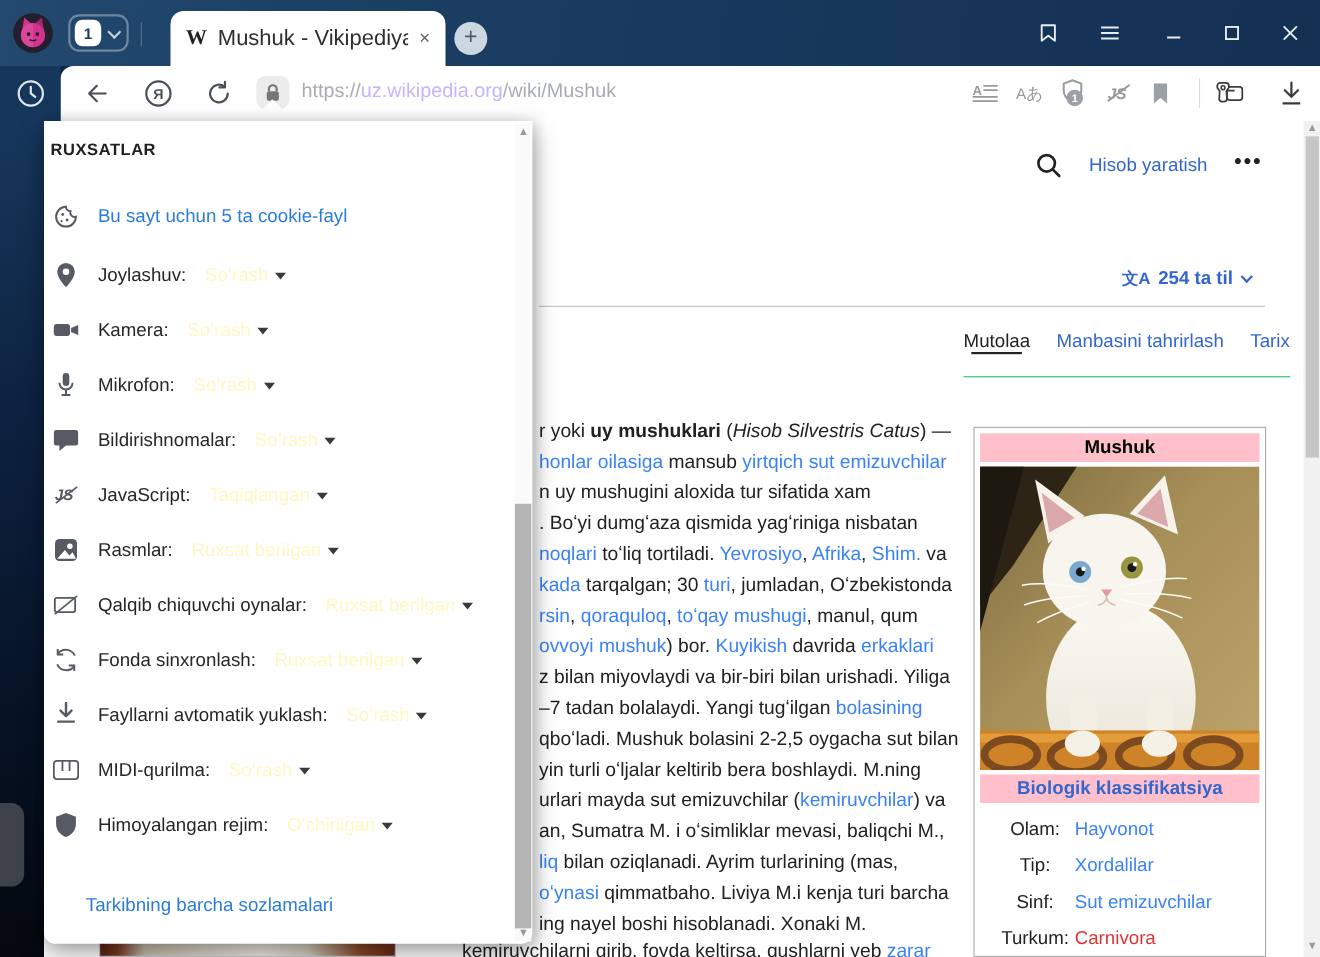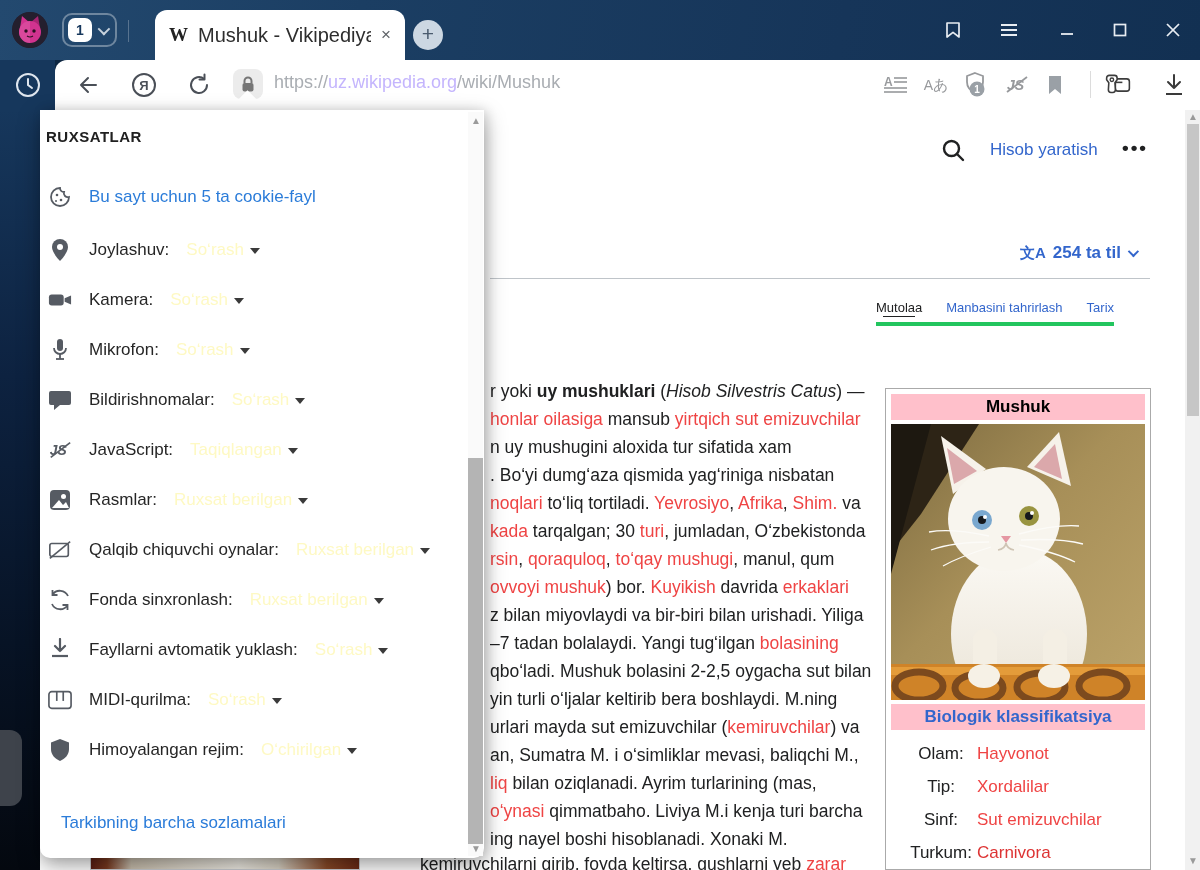--- a/index.html
+++ b/index.html
@@ -50,27 +50,27 @@
   
   #page { left:40px; top:110px; width:1160px; height:760px; background:#fff; }
   #wiki-toprule { left:490px; top:278px; width:660px; height:1px; background:#bfc4c9; }
   #create-account { left:990px; top:140px; font-size:17px; color:#3366cc; }
   #ellipsis { left:1122px; top:137px; font-size:19px; letter-spacing:2px; color:#202122; font-weight:bold; }
   #lang-sel { left:1020px; top:243px; display:flex; align-items:center; gap:7px; color:#3366cc; }
   #lang-count { font-size:17px; font-weight:bold; }
   #lang-ic { font-size:15px; font-weight:bold; }
   .chev-dn { width:8px; height:8px; border-right:2px solid #3366cc; border-bottom:2px solid #3366cc;
     transform:rotate(45deg) translateY(-2px); }
-  #wiki-tabs { left:876px; top:300px; display:flex; gap:24px; font-size:13px; border-bottom:4px solid #22c55e; padding-bottom:7px; }
+  #wiki-tabs { left:876px; top:300px; display:flex; gap:24px; font-size:17px; border-bottom:1px solid #22c55e; padding-bottom:22px; }
   .wtab { color:#3366cc; white-space:nowrap; }
   .wtab.active { color:#202122; box-shadow:0 9px 0 -7px #202122; }
 
   #article { left:490px; top:377px; width:390px; font-size:17.5px; line-height:28px; color:#202122; }
   .article-line { white-space:nowrap; height:28px; }
-  .b { font-weight:bold; } .i { font-style:italic; } .lnk { color:#ef4444; } .rlnk { color:#d33; }
+  .b { font-weight:bold; } .i { font-style:italic; } .lnk { color:#3b82f6; } .rlnk { color:#d33; }
   #article-bottom { left:420px; top:854px; font-size:17.5px; color:#202122; white-space:nowrap; }
   #bottom-thumb { left:90px; top:856px; width:270px; height:14px; border:1px solid #c8ccd1; background:
     linear-gradient(90deg,#5c1f14 0%,#7a3a20 6%,#c9bfae 15%,#ded8cc 35%,#efece4 55%,#d9d2c4 70%,#8a4a28 88%,#6b2a16 100%); }
 
   
   #infobox { left:885px; top:388px; width:266px; height:482px; background:#fff; border:1px solid #aaa; padding:5px; }
   .pinkbar { background:#ffc0cb; text-align:center; font-size:17px; font-weight:bold; padding:3px 0; color:#000; }
   .pinkbar.blue { color:#3366cc; }
   #kitten { width:254px; height:276px; margin:4px 0; display:block; }
   #taxo-rows { margin-top:7px; font-size:17px; }
@@ -534,21 +534,21 @@
           </svg>
         </span>
         <span class="perm-label">Himoyalangan rejim:</span>
         <span class="perm-value">
           <span>Oʻchirilgan</span>
           <span class="caret"></span>
         </span>
       </div>
     </div>
 
-  <div class="perm-row" style="top:808px;left:61px;">
+  <div class="perm-row" style="top:808px;left:78px;">
     <span class="blue-link">Tarkibning barcha sozlamalari</span>
   </div>
 
   <div id="panel-scroll" class="abs"></div>
   <div id="panel-thumb" class="abs"></div>
   <div class="abs scroll-arrow" style="left:471px;top:116px;">▲</div>
   <div class="abs scroll-arrow" style="left:471px;top:844px;">▼</div>
 
   <div id="page-scroll" class="abs"></div>
   <div id="page-thumb" class="abs"></div>

